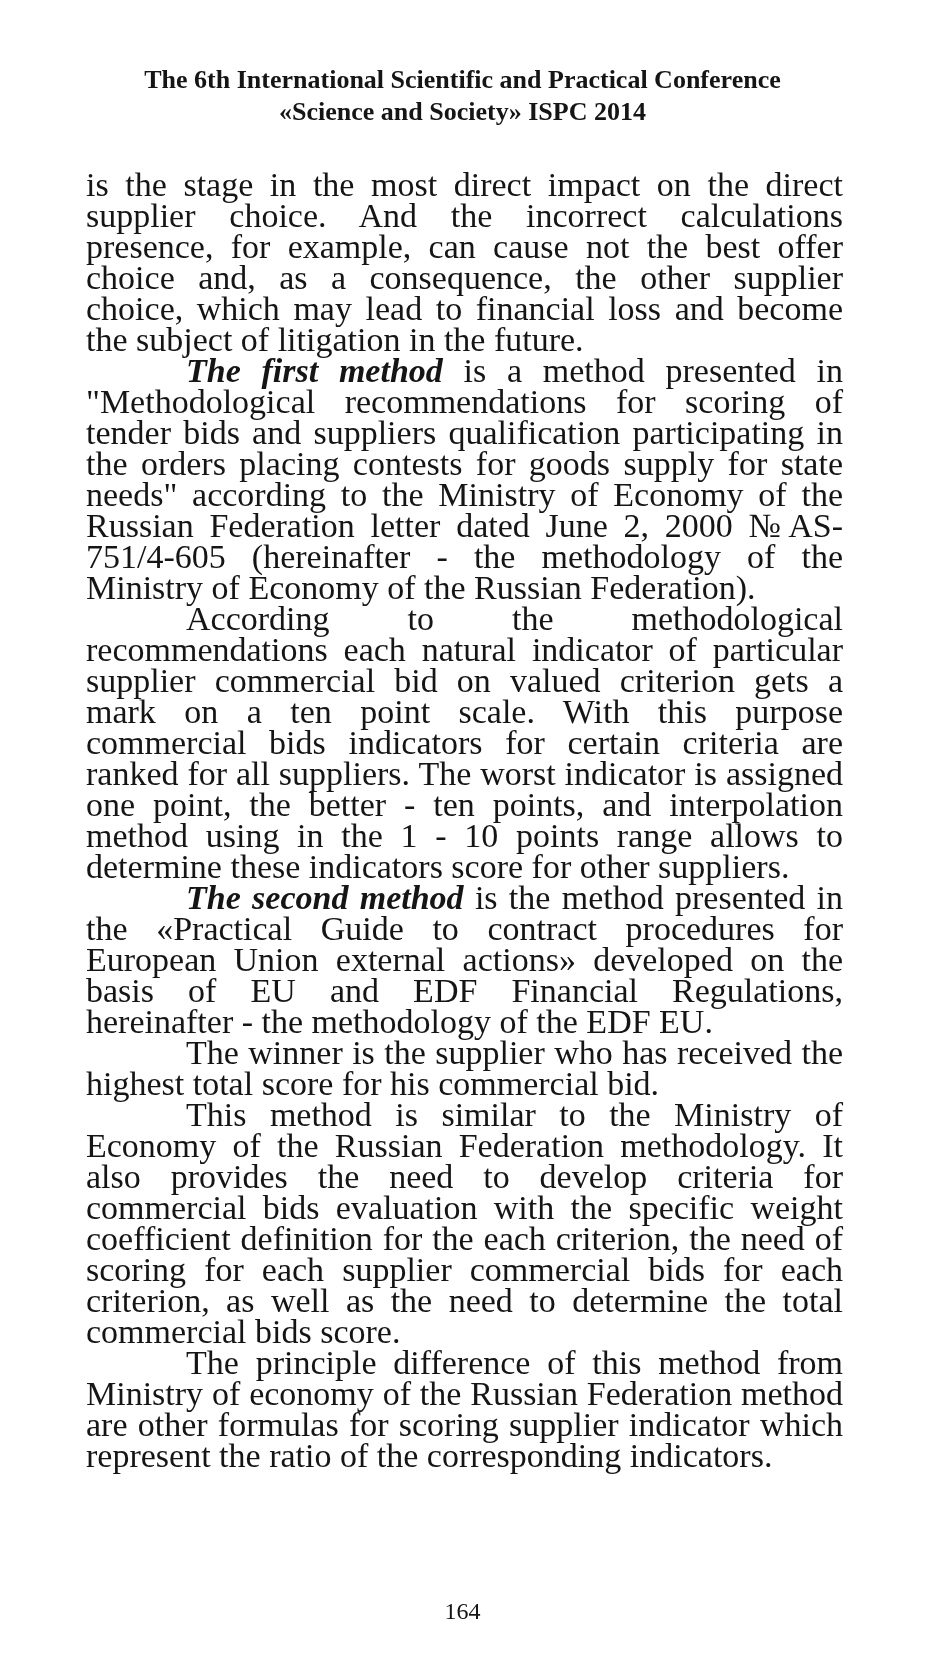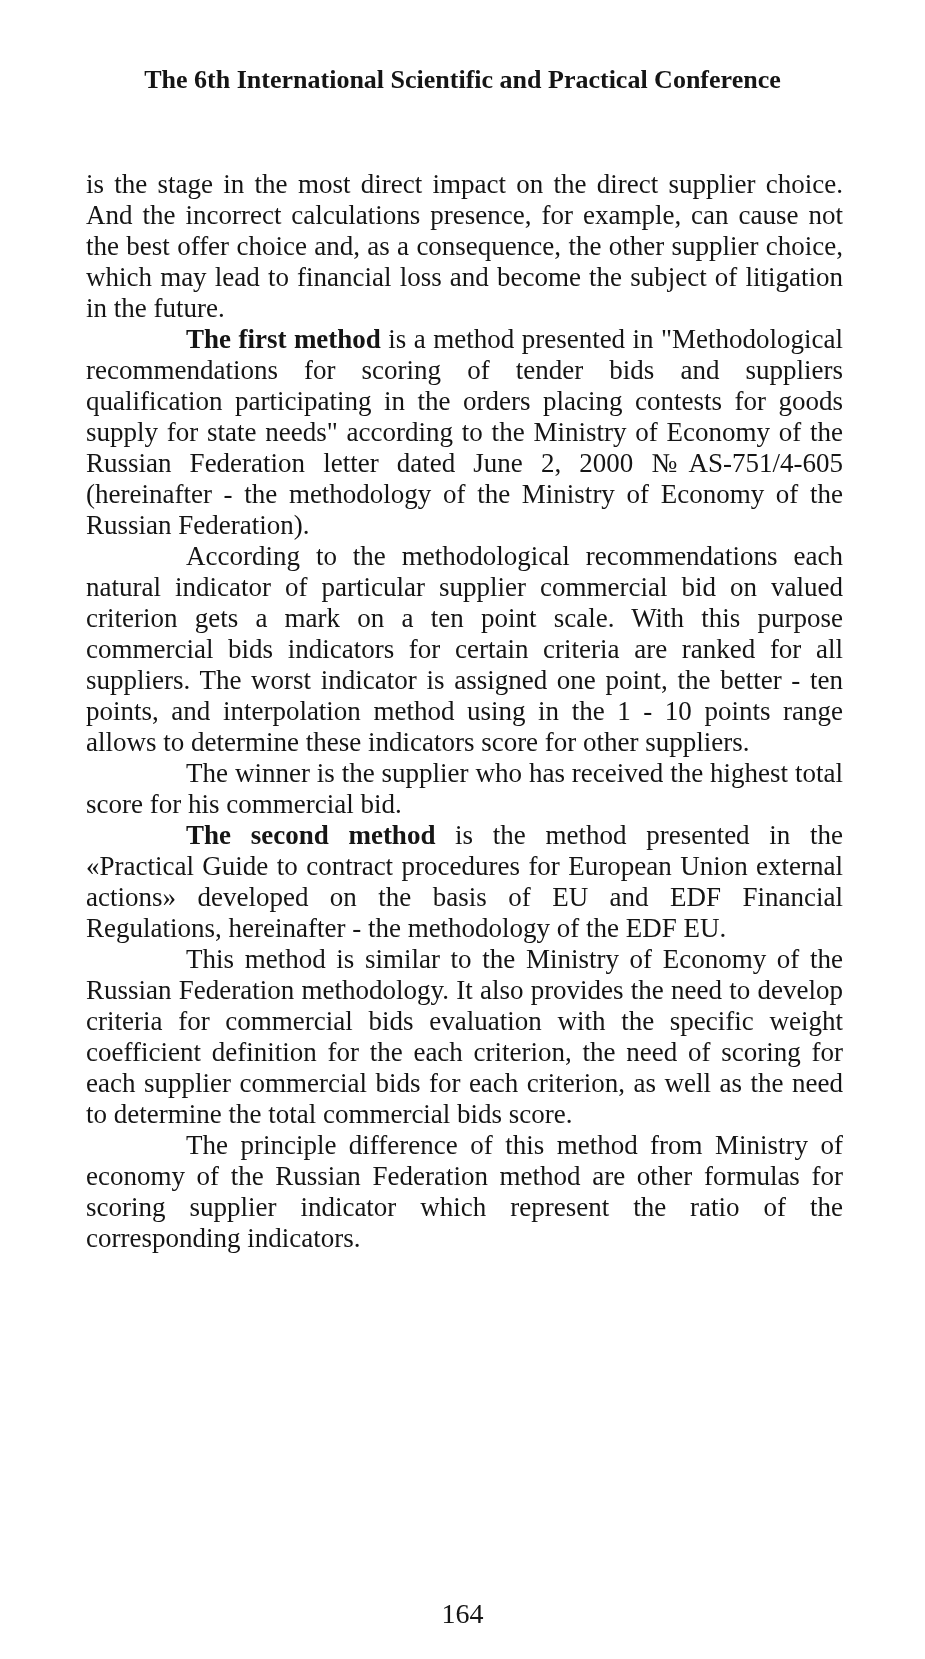--- a/index.html
+++ b/index.html
@@ -25,57 +25,59 @@
     text-align: center;
     font-weight: 700;
     font-size: 26px;
     line-height: 32px;
   }
   .doc-body {
     position: absolute;
     top: 169px;
     left: 86px;
     width: 757px;
-    font-size: 27px;
+    font-size: 34px;
     line-height: 31px;
     text-align: justify;
   }
   .para {
     margin: 0;
     padding: 0;
   }
   .para.indent {
     text-indent: 100px;
   }
   .lead {
     font-weight: 700;
+    font-style: italic;
   }
   .doc-footer {
     position: absolute;
     top: 1598px;
     left: 0;
     width: 100%;
     text-align: center;
-    font-size: 28px;
+    font-size: 24px;
   }
 </style>
 </head>
 <body>
 
 <div class="page">
 
   <div class="doc-header">
     <div>The 6th International Scientific and Practical Conference</div>
+    <div>«Science and Society» ISPC 2014</div>
   </div>
 
   <div class="doc-body">
     <p class="para"><span>is the stage in the most direct impact on the direct supplier choice. And the incorrect calculations presence, for example, can cause not the best offer choice and, as a consequence, the other supplier choice, which may lead to financial loss and become the subject of litigation in the future.</span></p>
     <p class="para indent"><span class="lead">The first method</span><span> is a method presented in "Methodological recommendations for scoring of tender bids and suppliers qualification participating in the orders placing contests for goods supply for state needs" according to the Ministry of Economy of the Russian Federation letter dated June 2, 2000 №AS-751/4-605 (hereinafter - the methodology of the Ministry of Economy of the Russian Federation).</span></p>
     <p class="para indent"><span>According to the methodological recommendations each natural indicator of particular supplier commercial bid on valued criterion gets a mark on a ten point scale. With this purpose commercial bids indicators for certain criteria are ranked for all suppliers. The worst indicator is assigned one point, the better - ten points, and interpolation method using in the 1 - 10 points range allows to determine these indicators score for other suppliers.</span></p>
+    <p class="para indent"><span class="lead">The second method</span><span> is the method presented in the «Practical Guide to contract procedures for European Union external actions» developed on the basis of EU and EDF Financial Regulations, hereinafter - the methodology of the EDF EU.</span></p>
     <p class="para indent"><span>The winner is the supplier who has received the highest total score for his commercial bid.</span></p>
-    <p class="para indent"><span class="lead">The second method</span><span> is the method presented in the «Practical Guide to contract procedures for European Union external actions» developed on the basis of EU and EDF Financial Regulations, hereinafter - the methodology of the EDF EU.</span></p>
     <p class="para indent"><span>This method is similar to the Ministry of Economy of the Russian Federation methodology. It also provides the need to develop criteria for commercial bids evaluation with the specific weight coefficient definition for the each criterion, the need of scoring for each supplier commercial bids for each criterion, as well as the need to determine the total commercial bids score.</span></p>
     <p class="para indent"><span>The principle difference of this method from Ministry of economy of the Russian Federation method are other formulas for scoring supplier indicator which represent the ratio of the corresponding indicators.</span></p>
   </div>
 
   <div class="doc-footer">164</div>
 
 </div>
 
 </body></html>

